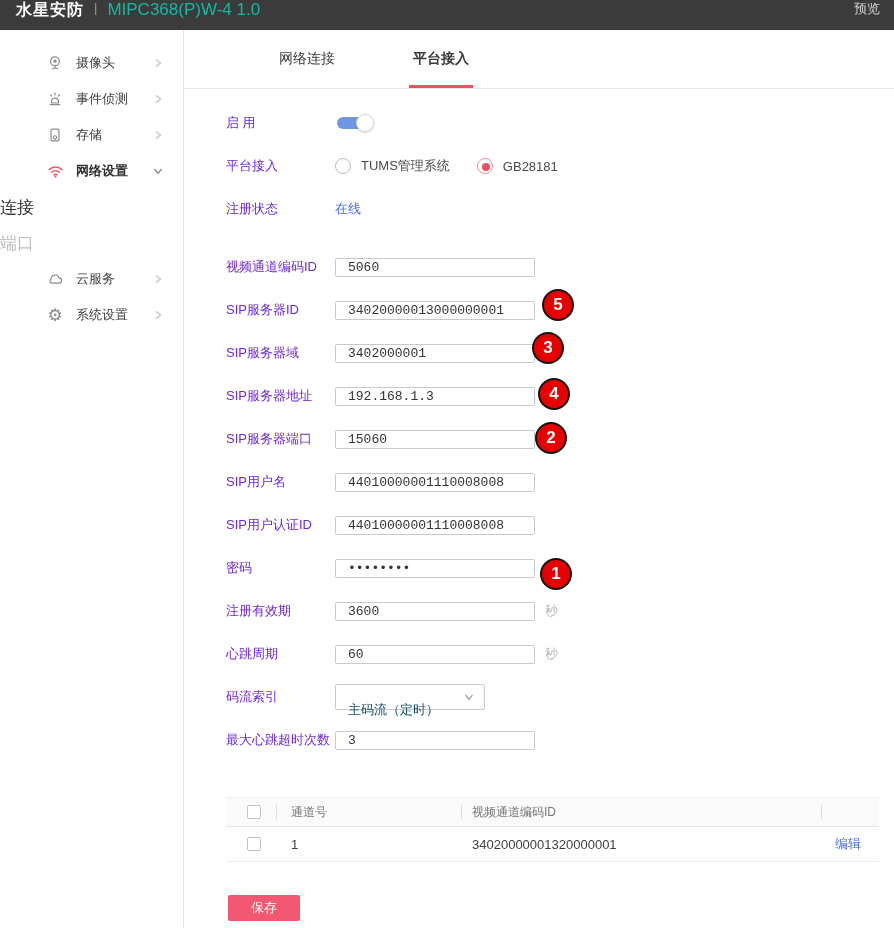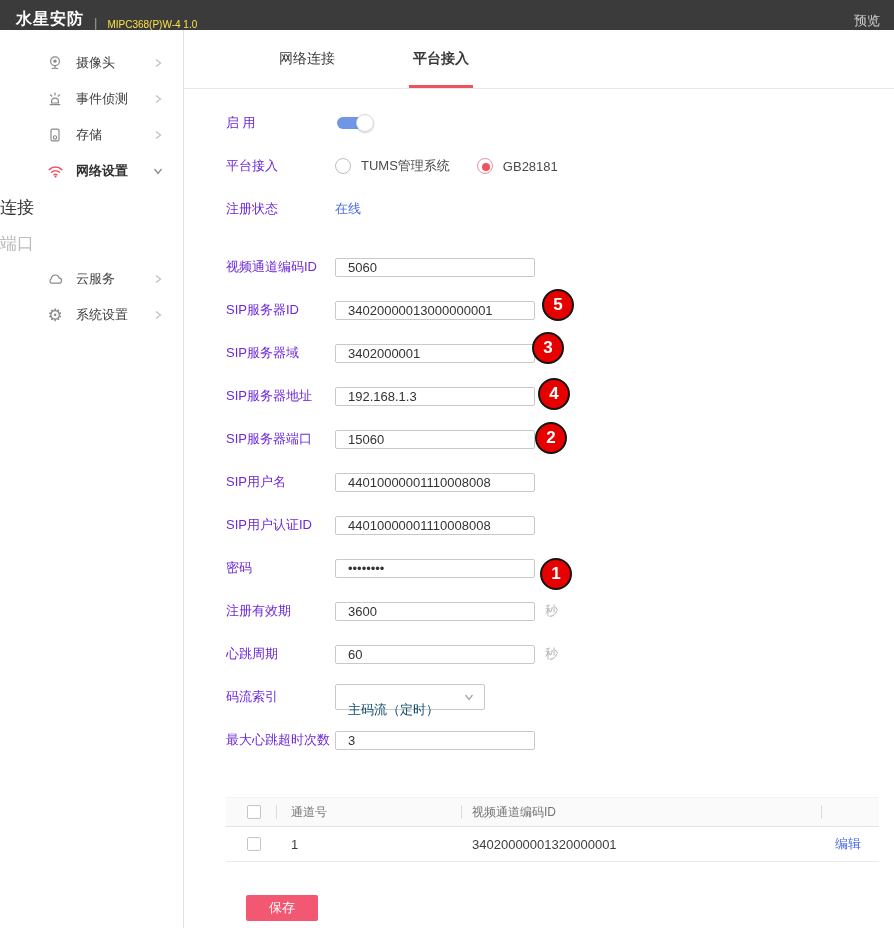--- a/index.html
+++ b/index.html
@@ -1,23 +1,23 @@
 <!DOCTYPE html>
 <html><head>
 <meta charset="utf-8">
 <style>
   * { margin:0; padding:0; box-sizing:border-box; }
   body { font-family:"Liberation Sans","DejaVu Sans",sans-serif; background:#fff; }
   .page { width:894px; height:928px; background:#fff; overflow:hidden; position:relative; }
 
   
-  .topbar { height:30px; background:#3b3b3b; display:flex; align-items:flex-end; padding:0 14px 0 16px; }
+  .topbar { height:30px; background:#3b3b3b; display:flex; align-items:flex-start; padding:0 14px 0 16px; }
   .logo { color:#fff; font-size:16px; font-weight:bold; letter-spacing:1px; }
   .logo-divider { color:#9a9a9a; margin:0 10px; font-size:13px; }
-  .model { color:#fde047; font-size:10px; }
+  .model { color:#14b8a6; font-size:17px; }
   .preview-link { margin-left:auto; color:#cfcfcf; font-size:13px; cursor:pointer; }
 
   
   .body-wrap { display:flex; height:898px; }
   .sidebar { width:184px; flex-shrink:0; border-right:1px solid #e2e2e2; padding-top:15px; }
   .content { flex:1; }
 
   
   .side-item { height:36px; display:flex; align-items:center; padding:0 19px 0 46px; cursor:pointer; }
   .sicon { width:18px; height:18px; display:flex; align-items:center; justify-content:center; color:#8a8a8a; }
@@ -34,21 +34,21 @@
   .tabs { height:59px; border-bottom:1px solid #e8e8e8; display:flex; align-items:center; padding-left:95px; gap:78px; }
   .tab { position:relative; height:100%; display:flex; align-items:center; font-size:14px; color:#3a3a3a; cursor:pointer; }
   .tab.active { font-weight:bold; }
   .tab.active::after { content:''; position:absolute; left:-4px; right:-4px; bottom:0; height:3px; background:#f0515f; }
 
   
   .main { padding:21px 0 0 42px; }
   .form-row { display:flex; align-items:center; height:26px; margin-bottom:17px; position:relative; }
   .form-row.status-row { margin-bottom:32px; }
   .flabel { width:109px; flex-shrink:0; font-size:13px; color:#6d28d9; }
-  .finput { width:200px; height:19px; border:1px solid #c9c9c9; border-radius:2px; padding:0 6px 0 12px; font-size:13px; color:#333; outline:none; font-family:Liberation Sans, sans-serif; }
+  .finput { width:200px; height:19px; border:1px solid #c9c9c9; border-radius:2px; padding:0 6px 0 12px; font-size:13px; color:#333; outline:none; font-family:Liberation Mono, monospace; }
   .unit { margin-left:10px; color:#b3b3b3; font-size:13px; }
   .status-link { color:#4a6ee0; font-size:13px; }
 
   
   .toggle { width:28px; height:12px; border-radius:6px; background:#6f97e6; position:relative; cursor:pointer; margin-left:2px; }
   .toggle .knob { position:absolute; left:19px; top:-3px; width:18px; height:18px; border-radius:50%; background:#fff; border:1px solid #d9d9d9; box-shadow:0 1px 2px rgba(0,0,0,.18); }
 
   
   .radio-group { display:flex; align-items:center; gap:27px; }
   .radio-opt { display:flex; align-items:center; cursor:pointer; }
@@ -81,21 +81,21 @@
   .th-text { font-size:12px; color:#757575; }
   .col2 .vsep { margin-right:14px; }
   .col3 .vsep { margin-right:10px; }
   .trow .col2 { padding-left:15px; }
   .trow .col3 { padding-left:11px; }
   .cell-text { font-size:13px; color:#3f3f3f; }
   .edit-link { font-size:13px; color:#4a6ee0; cursor:pointer; }
   .checkbox { width:14px; height:14px; border:1px solid #c4c4c4; border-radius:2px; background:#fff; cursor:pointer; }
 
   
-  .save-btn { display:block; width:72px; height:26px; background:#f25871; color:#fff; font-size:13px; border:none; border-radius:2px; margin:33px 0 0 20px; cursor:pointer; font-family:inherit; }
+  .save-btn { display:block; width:72px; height:26px; background:#f25871; color:#fff; font-size:13px; border:none; border-radius:2px; margin:33px 0 0 2px; cursor:pointer; font-family:inherit; }
 </style>
 </head>
 <body>
 
 <div class="page">
 
   <div class="topbar">
     <span class="logo">水星安防</span>
     <span class="logo-divider">|</span>
     <span class="model">MIPC368(P)W-4 1.0</span>

